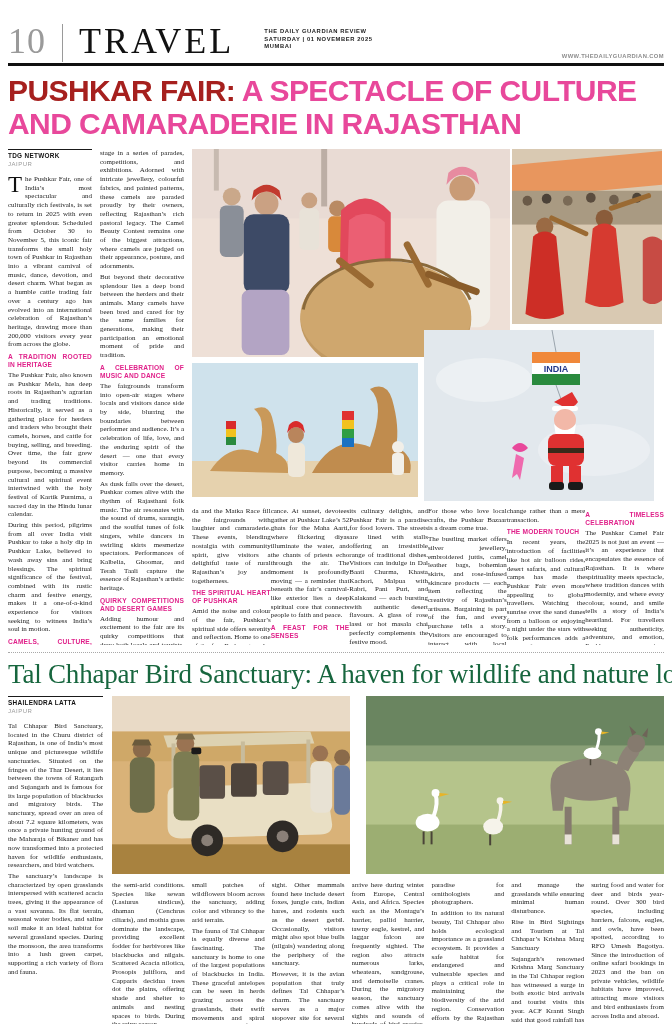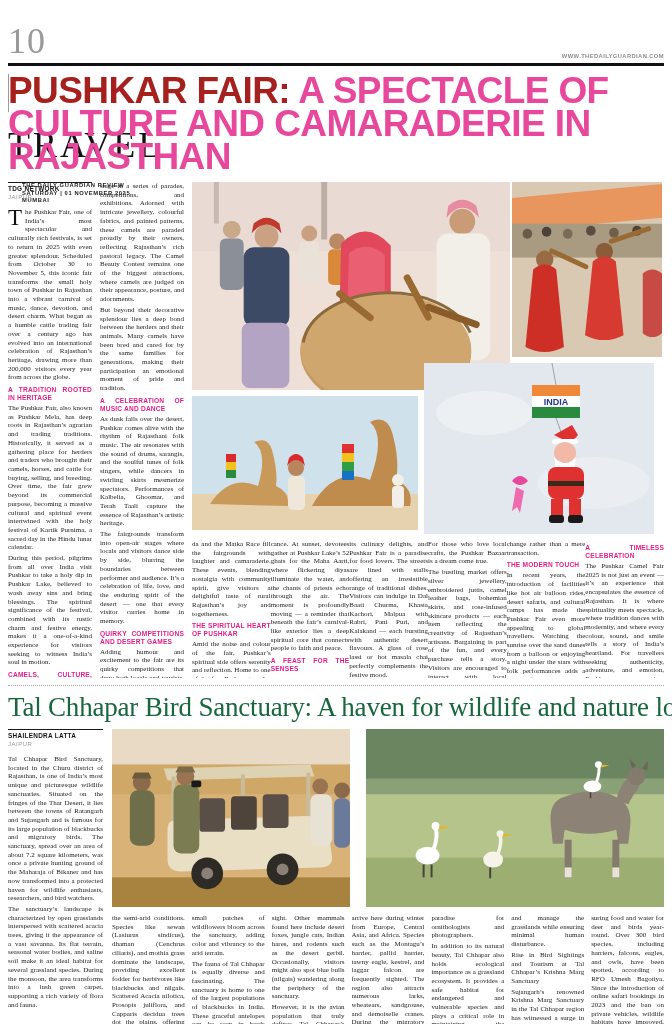--- a/index.html
+++ b/index.html
@@ -6,30 +6,30 @@
   body {
     width:672px; height:1024px; overflow:hidden;
     background:#ffffff; color:#1c1c1c;
     font-family:"Liberation Serif", serif;
     position:relative;
   }
   .page { padding:24px 8px 0 8px; }
 
   
   .mast { display:flex; align-items:flex-start; justify-content:space-between; height:36px; }
-  .mast-left { display:flex; align-items:flex-start; gap:16px;flex-direction:column; }
+  .mast-left { display:flex; align-items:flex-start; gap:16px; }
   .pagenum { font:normal 36px/34px "Liberation Serif", serif; color:#9a9a9a; letter-spacing:1px; }
   .vrule { width:1px; height:38px; background:#9a9a9a; }
   .section-title { font:normal 36px/34px "Liberation Serif", serif; color:#111; letter-spacing:3px;text-align:right; }
   .mast-info { margin-left:14px; padding-top:4px; font:bold 5.8px/7.6px "Liberation Sans", sans-serif; color:#222; letter-spacing:.6px; }
   .site-url { align-self:flex-end; font:bold 5.8px/8px "Liberation Sans", sans-serif; color:#8d8d8d; letter-spacing:.4px; }
   .black-rule { height:3px; background:#101010; margin-top:3px; }
 
   
-  .hl { font-family:"Liberation Sans", sans-serif; font-weight:700; font-size:37px; line-height:33px;
+  .hl { font-family:"Liberation Sans", sans-serif; font-weight:700; font-size:30px; line-height:33px;
         letter-spacing:-.6px; margin:8px 0 9px 0; }
   .hl-red { color:#a6201e; }
   .hl-pink { color:#e8489b; }
 
   
   .bt { font:7px/8.7px "Liberation Serif", serif; text-align:justify; }
   .bt p { margin:0 0 2px 0; }
   .sec { font:bold 6.6px/8px "Liberation Sans", sans-serif; color:#e0218a; margin:4px 0 2px 0; letter-spacing:.2px; }
   .byline { border-top:1.5px solid #1a1a1a; padding-top:2px; margin-bottom:7px; }
   .byline-name { font:bold 6.4px/8px "Liberation Sans", sans-serif; color:#111; letter-spacing:.3px; }
@@ -99,22 +99,22 @@
       <p>The Pushkar Fair, also known as Pushkar Mela, has deep roots in Rajasthan’s agrarian and trading traditions. Historically, it served as a gathering place for herders and traders who brought their camels, horses, and cattle for buying, selling, and breeding. Over time, the fair grew beyond its commercial purpose, becoming a massive cultural and spiritual event intertwined with the holy festival of Kartik Purnima, a sacred day in the Hindu lunar calendar.</p>
       <p>During this period, pilgrims from all over India visit Pushkar to take a holy dip in Pushkar Lake, believed to wash away sins and bring blessings. The spiritual significance of the festival, combined with its rustic charm and festive energy, makes it a one-of-a-kind experience for visitors seeking to witness India’s soul in motion.</p>
       <h5 class="sec">CAMELS, CULTURE, AND COLOUR</h5>
 
     </div>
 
     <div class="ncol bt">
       <p>stage in a series of parades, competitions, and exhibitions. Adorned with intricate jewellery, colourful fabrics, and painted patterns, these camels are paraded proudly by their owners, reflecting Rajasthan’s rich pastoral legacy. The Camel Beauty Contest remains one of the biggest attractions, where camels are judged on their appearance, posture, and adornments.</p>
       <p>But beyond their decorative splendour lies a deep bond between the herders and their animals. Many camels have been bred and cared for by the same families for generations, making their participation an emotional moment of pride and tradition.</p>
       <h5 class="sec">A CELEBRATION OF MUSIC AND DANCE</h5>
+      <p>The fairgrounds transform into open-air stages where locals and visitors dance side by side, blurring the boundaries between performer and audience. It’s a celebration of life, love, and the enduring spirit of the desert — one that every visitor carries home in memory.</p>
       <p>As dusk falls over the desert, Pushkar comes alive with the rhythm of Rajasthani folk music. The air resonates with the sound of drums, sarangis, and the soulful tunes of folk singers, while dancers in swirling skirts mesmerize spectators. Performances of Kalbelia, Ghoomar, and Terah Taali capture the essence of Rajasthan’s artistic heritage.</p>
-      <p>The fairgrounds transform into open-air stages where locals and visitors dance side by side, blurring the boundaries between performer and audience. It’s a celebration of life, love, and the enduring spirit of the desert — one that every visitor carries home in memory.</p>
       <h5 class="sec">QUIRKY COMPETITIONS AND DESERT GAMES</h5>
       <p>Adding humour and excitement to the fair are its quirky competitions that draw both locals and tourists. The Longest Moustache Contest, Turban Tying Challenge, and Bride and Groom Dress-Up Competitions showcase Rajasthan’s playful spirit and cultural pride. Traditional rural sports like Gilli Dan-</p>
     </div>
 
     <div class="a1right">
       <div class="photos1">
 
         <div class="photo ph-drum">
           <svg viewBox="0 0 320 210" preserveAspectRatio="none">
             <rect width="320" height="210" fill="#eee0d7"></rect>

